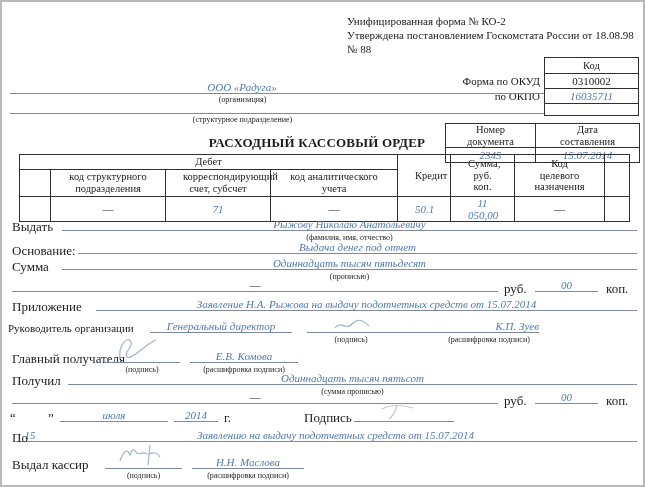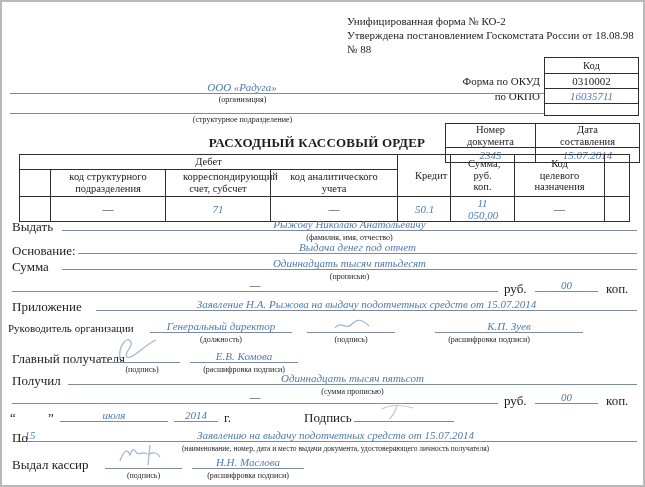--- a/index.html
+++ b/index.html
@@ -144,27 +144,26 @@
 
   <div class="abs lbl" style="left:10px; top:297px;">Приложение</div>
   <div class="abs uline" style="left:94px; top:295px; width:541px; height:14px;">
     <span class="ink">Заявление Н.А. Рыжова на выдачу подотчетных средств от 15.07.2014</span>
   </div>
 
   <div class="abs small-lbl" style="left:6px; top:320px;">Руководитель организации</div>
   <div class="abs uline" style="left:148px; top:317px; width:142px; height:14px;">
     <span class="ink">Генеральный директор</span>
   </div>
-  <div class="abs cap" style="left:148px; top:333px; width:142px;">(должность)</div>
   <div class="abs uline" style="left:305px; top:317px; width:88px; height:14px;"></div>
   <svg class="abs sig" style="left:330px; top:316px;" width="40" height="15" viewBox="0 0 40 15">
     <path d="M3,10 C9,2 14,13 20,6 S32,3 37,8" stroke="#9db4d2" stroke-width="1.2" fill="none"></path>
   </svg>
   <div class="abs cap" style="left:305px; top:333px; width:88px;">(подпись)</div>
-  <div class="abs uline" style="left:433px; top:317px; width:148px; height:14px;">
+  <div class="abs uline" style="left:389px; top:317px; width:148px; height:14px;justify-content:flex-end;">
     <span class="ink">К.П. Зуев</span>
   </div>
   <div class="abs cap" style="left:413px; top:333px; width:148px;">(расшифровка подписи)</div>
 
   <div class="abs lbl" style="left:10px; top:349px;">Главный получателя</div>
   <div class="abs uline" style="left:102px; top:347px; width:76px; height:14px;"></div>
   <svg class="abs sig" style="left:112px; top:331px;" width="46" height="28" viewBox="0 0 46 28">
     <path d="M6,26 C4,12 14,2 17,9 C19,16 9,19 13,24 C17,28 30,12 42,7" stroke="#9db4d2" stroke-width="1.2" fill="none"></path>
   </svg>
   <div class="abs cap" style="left:102px; top:363px; width:76px;">(подпись)</div>
@@ -203,21 +202,20 @@
   <div class="abs lbl" style="left:302px; top:408px;">Подпись</div>
   <div class="abs uline" style="left:352px; top:406px; width:100px; height:14px;"></div>
   <svg class="abs sig" style="left:378px; top:399px;" width="36" height="20" viewBox="0 0 36 20">
     <path d="M2,8 C10,3 24,4 33,7 M17,5 C15,11 12,16 9,18" stroke="#b9c6d8" stroke-width="1.2" fill="none"></path>
   </svg>
 
   <div class="abs lbl" style="left:10px; top:428px;">По</div>
   <div class="abs uline" style="left:32px; top:426px; width:603px; height:14px;">
     <span class="ink">Заявлению на выдачу подотчетных средств от 15.07.2014</span>
   </div>
-  <div class="abs cap cap-sm" style="left:32px; top:442px; width:603px;">(наименование, номер, дата и место выдачи документа, удостоверяющего личность получателя)</div>
 
   <div class="abs lbl" style="left:10px; top:455px;">Выдал кассир</div>
   <div class="abs uline" style="left:103px; top:453px; width:77px; height:14px;"></div>
   <svg class="abs sig" style="left:115px; top:439px;" width="46" height="26" viewBox="0 0 46 26">
     <path d="M3,20 C7,8 11,8 13,14 C14,9 17,7 19,11 C21,16 26,9 30,13 M33,4 L31,24 M31,14 C36,10 41,12 43,16" stroke="#9db4d2" stroke-width="1.2" fill="none"></path>
   </svg>
   <div class="abs cap" style="left:103px; top:469px; width:77px;">(подпись)</div>
   <div class="abs uline" style="left:190px; top:453px; width:112px; height:14px;">
     <span class="ink">Н.Н. Маслова</span>
   </div>

